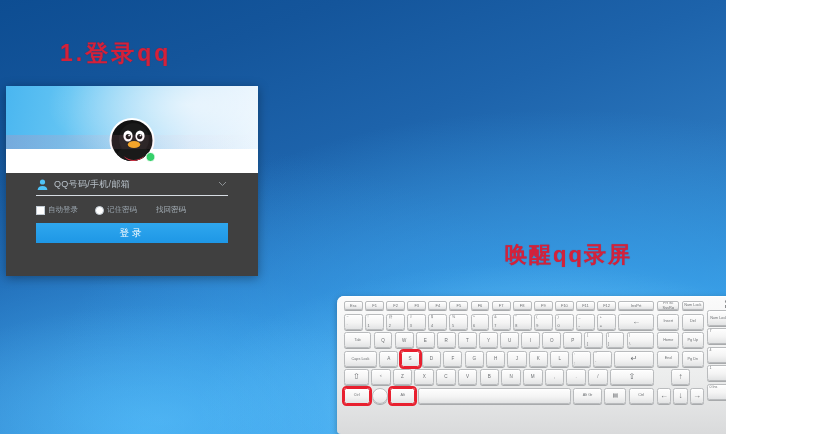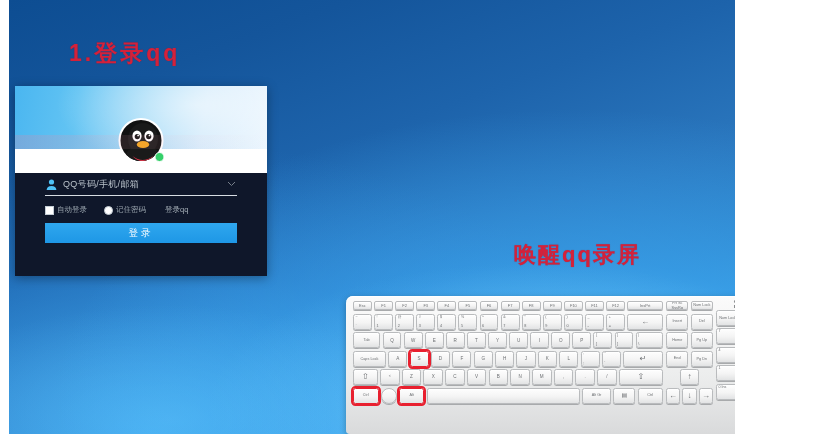--- a/index.html
+++ b/index.html
@@ -6,21 +6,20 @@
   body{
     width:815px;height:434px;overflow:hidden;
     font-family:"Liberation Sans","DejaVu Sans",sans-serif;
   }
   #stage{
     position:relative;width:726px;height:434px;overflow:hidden;
     background:
       radial-gradient(ellipse 900px 500px at 78% 92%, rgba(90,195,255,.95) 0%, rgba(60,170,245,.55) 28%, rgba(40,130,215,0) 58%),
       radial-gradient(ellipse 700px 420px at 20% 100%, rgba(70,180,250,.75) 0%, rgba(45,140,220,.30) 42%, rgba(30,110,190,0) 70%),
       linear-gradient(160deg,#0d4d92 0%,#14559b 18%,#1d63ab 38%,#2a76bd 58%,#2f85cb 74%,#3a99dd 88%,#46a9ea 100%);
-    margin-left: 9px;
   }
   
   .glow{position:absolute;pointer-events:none;}
   .glow-a{left:170px;top:250px;width:700px;height:260px;
     background:radial-gradient(ellipse at 50% 60%,rgba(120,210,255,.55),rgba(120,210,255,0) 65%);}
   .glow-b{left:-120px;top:300px;width:560px;height:240px;
     background:radial-gradient(ellipse at 50% 50%,rgba(95,195,250,.45),rgba(95,195,250,0) 68%);}
 
   
   .caption{
@@ -71,21 +70,21 @@
   #qq-avatar{
     width:45px;height:45px;border-radius:50%;background:#111;
     border:2px solid #ffffff;box-sizing:border-box;position:relative;overflow:hidden;
   }
   #qq-online-dot{
     position:absolute;right:-1px;bottom:1px;width:10px;height:10px;border-radius:50%;
     background:#35d06a;border:1.5px solid #fff;box-sizing:border-box;
   }
 
   #qq-body{
-    position:relative;height:110px;background:#0f172a;padding:0 30px;box-sizing:border-box;
+    position:relative;height:110px;background:#404040;padding:0 30px;box-sizing:border-box;
   }
   .field{
     position:relative;margin-top:0;height:22px;border-bottom:1px solid #d7dde3;
     display:flex;align-items:center;
   }
   #field-account{margin-top:24px;}
   #field-password{margin-top:7px;}
   .field-icon{width:13px;height:13px;margin-right:5px;flex:0 0 auto;}
   .field-text{font-size:9px;color:#b9c2ca;letter-spacing:.3px;}
   .field-right{position:absolute;right:0;top:5px;width:11px;height:11px;opacity:.55;}
@@ -201,21 +200,21 @@
 
       <div id="qq-options">
         <label class="qq-check">
           <span class="cbox"></span>
           <span>自动登录</span>
         </label>
         <label class="qq-check">
           <span class="cbox round"></span>
           <span>记住密码</span>
         </label>
-        <a id="opt-forgot">登录qq</a>
+        <a id="opt-forgot">找回密码</a>
       </div>
 
       <button id="qq-login-btn">登录</button>
 
     </div>
   </div>
 
   <div class="caption" id="cap3">唤醒qq录屏</div>
 
   <div id="keyboard">

